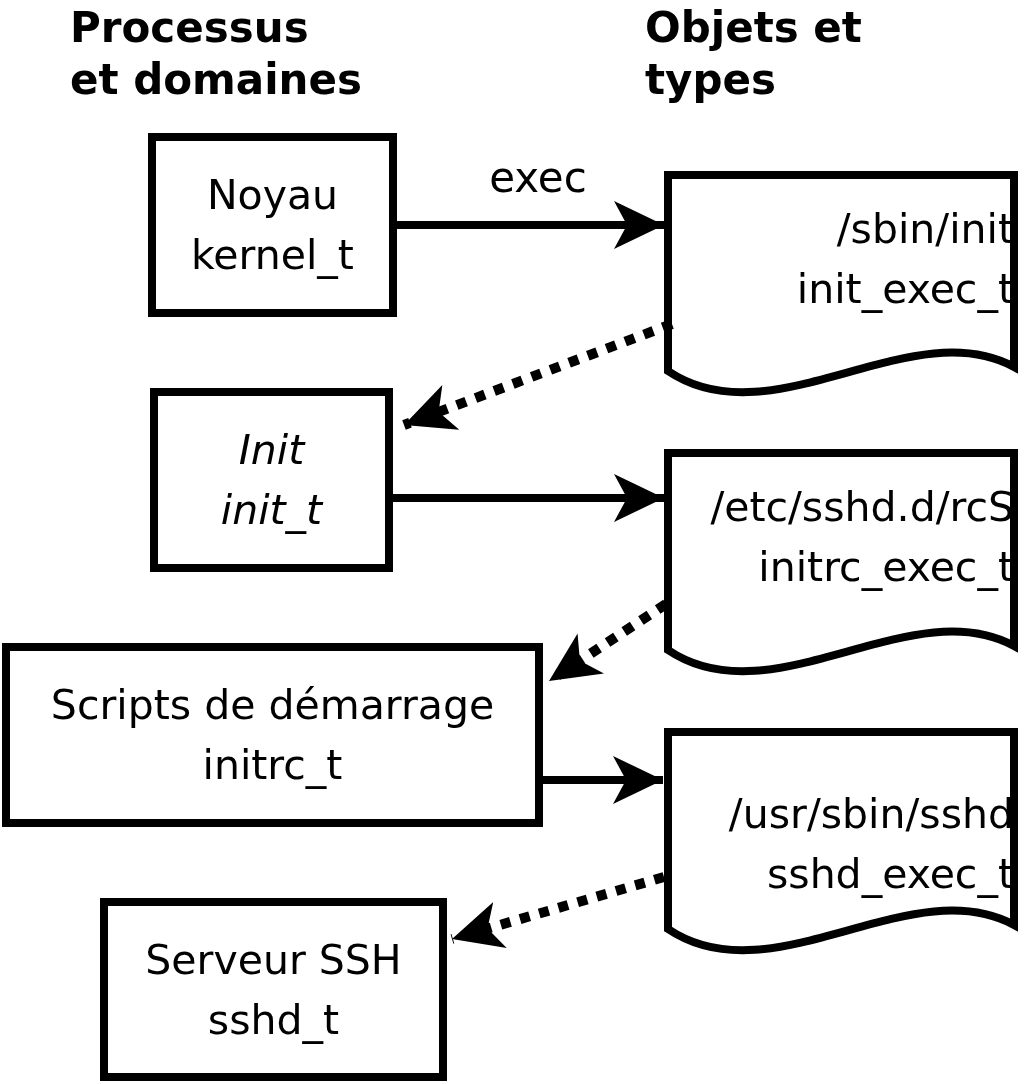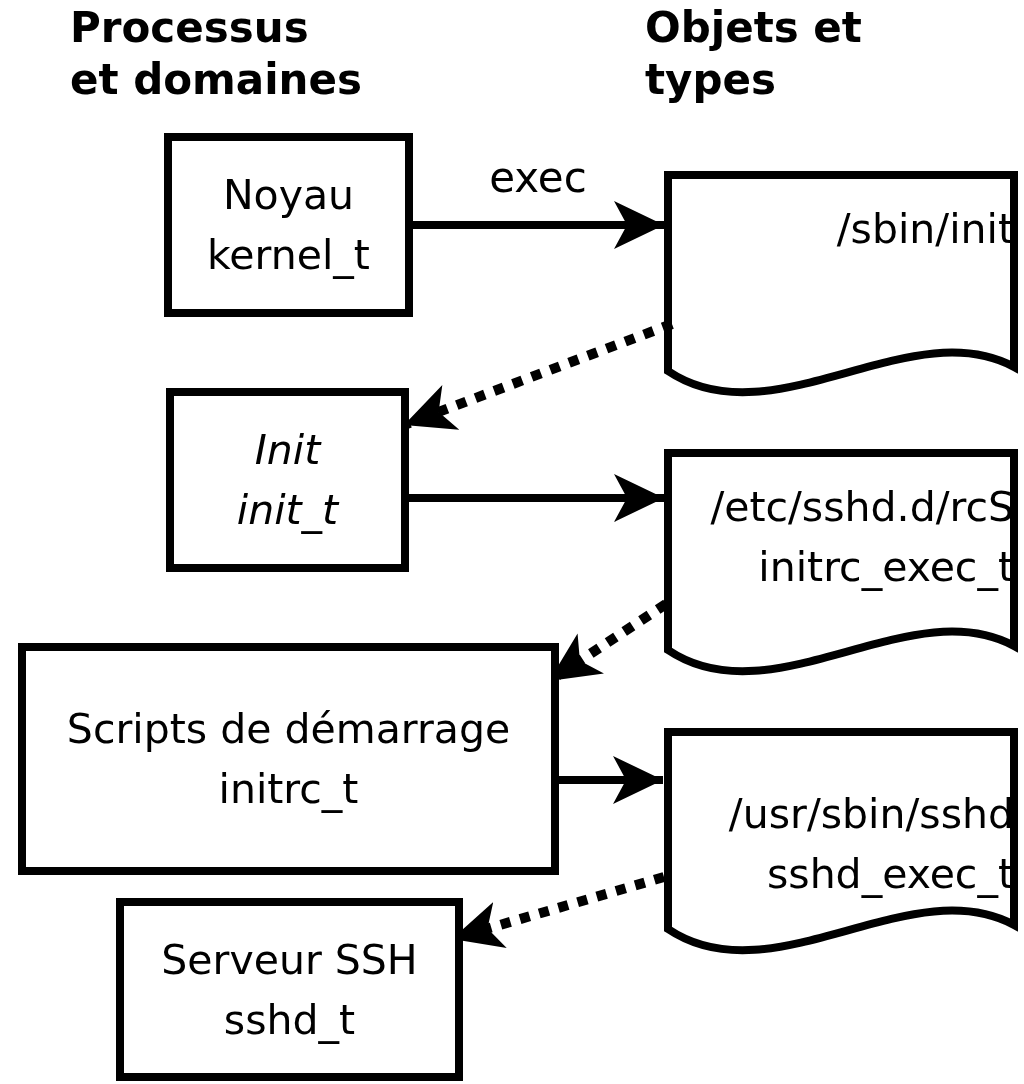--- a/index.html
+++ b/index.html
@@ -12,21 +12,20 @@
     position:absolute; top:2px; font-weight:bold; font-size:42px;
     line-height:52px; white-space:nowrap;
   }
   .hdr-left  { left:70px;  width:404px; }
   .hdr-right { left:645px; width:392px; }
   .pbox {
     position:absolute; box-sizing:border-box; border:8px solid #000;
     background:#fff; display:flex; flex-direction:column; align-items:center;
     justify-content:center; text-align:center; font-size:41px; line-height:60px;
     white-space:nowrap;
-    margin-left:16px;
   }
   .doctext {
     position:absolute; left:668px; width:346px; text-align:right;
     font-size:41px; line-height:60px; white-space:nowrap;
   }
   .edge-label {
     position:absolute; left:456px; top:156px; width:164px; text-align:center;
     font-size:42px; line-height:44px;
   }
 </style>
@@ -67,31 +66,32 @@
   <div class="edge-label">exec</div>
 
   <div class="pbox" style="left:148px; top:133px; width:249px; height:184px;">
     <div>Noyau</div>
     <div>kernel_t</div>
   </div>
   <div class="pbox" style="left:150px; top:388px; width:243px; height:184px;font-style:italic;">
     <div>Init</div>
     <div>init_t</div>
   </div>
-  <div class="pbox" style="left:2px; top:643px; width:541px; height:232px;">
+  <div class="pbox" style="left:2px; top:643px; width:541px; height:184px;">
     <div>Scripts de démarrage</div>
     <div>initrc_t</div>
   </div>
   <div class="pbox" style="left:100px; top:898px; width:347px; height:183px;">
     <div>Serveur SSH</div>
     <div>sshd_t</div>
   </div>
 
   <div class="doctext" style="top:199px;">
     <div>/sbin/init</div>
+    <div>init_exec_t</div>
   </div>
   <div class="doctext" style="top:477px;">
     <div>/etc/sshd.d/rcS</div>
     <div>initrc_exec_t</div>
   </div>
   <div class="doctext" style="top:784px;">
     <div>/usr/sbin/sshd</div>
     <div>sshd_exec_t</div>
   </div>
 

